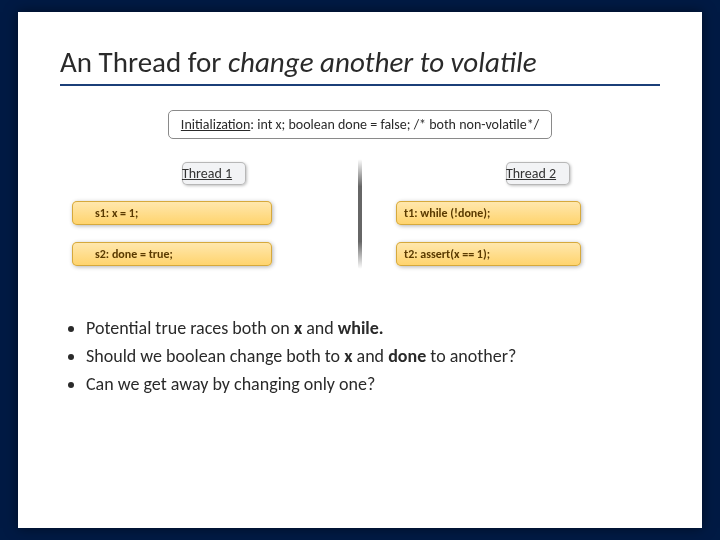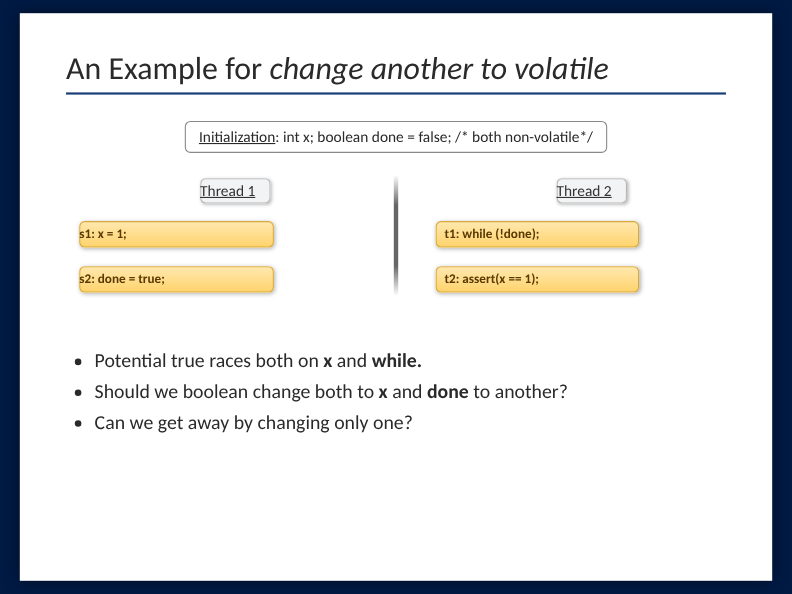--- a/index.html
+++ b/index.html
@@ -79,21 +79,21 @@
   .box {
     font-size: 12px;
     font-weight: 600;
     color: #5a3a00;
     padding: 5px 12px;
     border-radius: 5px;
     background: linear-gradient(to bottom, #ffe8b0, #ffd36b);
     box-shadow: inset 0 0 0 1px #d6a93c, 1px 1px 4px rgba(0,0,0,.3);
     width: 165px;
   }
-  .c-left  { grid-column: 1; justify-self: start; padding-left: 0; }
+  .c-left  { grid-column: 1; justify-self: start; padding-left: 23px; }
   .c-right { grid-column: 3; justify-self: start; padding-left: 8px; }
   .r1 { grid-row: 1; }
   .r2 { grid-row: 2; }
   .r3 { grid-row: 3; }
   .c-left.r1, .c-right.r1 { padding-left: 0; justify-self: center; }
 
   .bullets {
     list-style-type: disc;
     padding-left: 26px;
     margin: 0;
@@ -103,21 +103,21 @@
   }
   .bullets li { margin-bottom: 2px; }
   .bullets b { font-weight: 700; }
 </style>
 </head>
 <body>
 
 <div class="slide">
 
   <div class="title">
-    <span>An Example for </span><span class="italic">change another to volatile</span>
+    <span>An Thread for </span><span class="italic">change another to volatile</span>
   </div>
   <div class="divider"></div>
 
   <div class="init-pill">
     <span class="u">Initialization</span><span>: int x; boolean done = false; /* both non-volatile*/</span>
   </div>
 
   <div class="threads">
     <div class="sep"></div>
 

